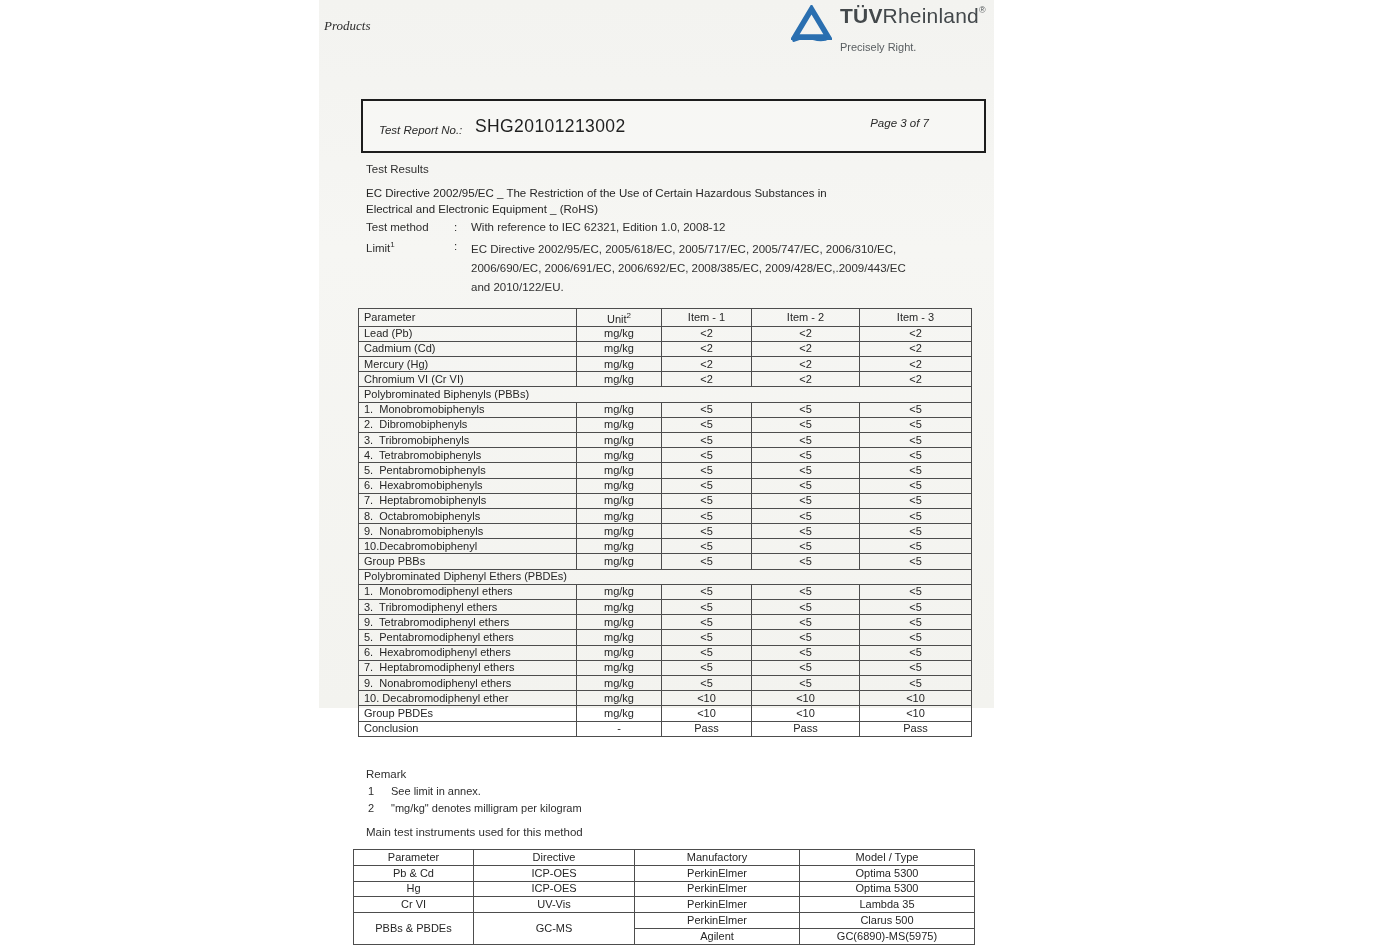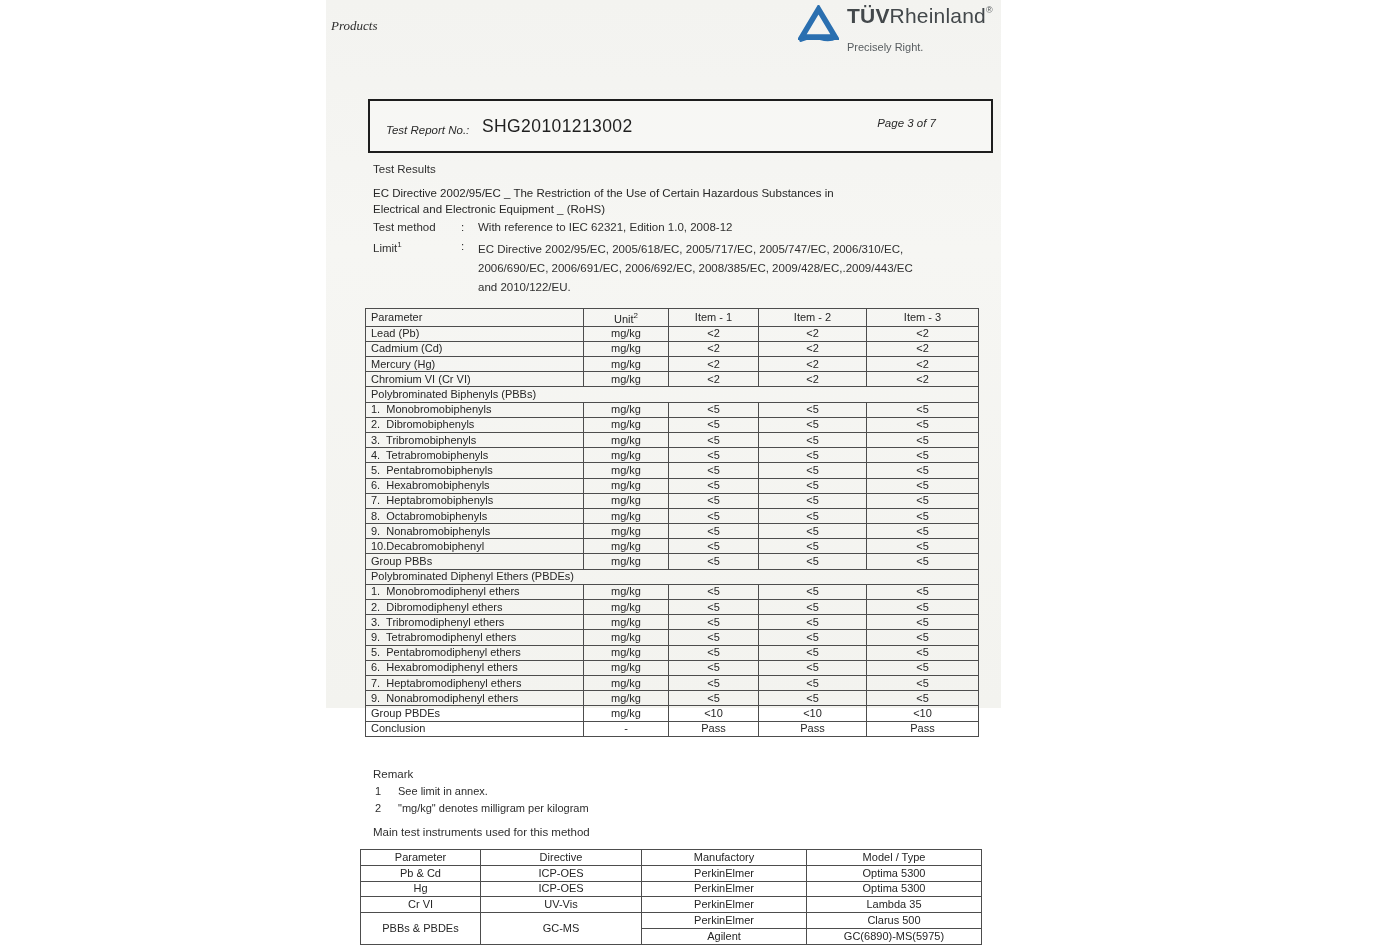--- a/index.html
+++ b/index.html
@@ -2,21 +2,21 @@
 <html><head>
 <meta charset="utf-8">
 <style>
   html,body{margin:0;padding:0;}
   body{
     width:1387px;height:950px;background:#ffffff;overflow:hidden;position:relative;
     font-family:"Liberation Sans",sans-serif;color:#2f2f2f;
     -webkit-font-smoothing:antialiased;
   }
   .page{
-    position:absolute;left:326px;top:0;width:675px;height:708px;
+    position:absolute;left:319px;top:0;width:675px;height:708px;
     background:linear-gradient(180deg,#f3f3f0 0%,#f6f6f3 35%,#f3f3ef 100%);
   }
   
   .products{
     position:absolute;left:5px;top:18px;
     font-family:"Liberation Serif",serif;font-style:italic;font-size:13px;color:#2c2c2c;
   }
   .logo{position:absolute;left:472px;top:5px;display:flex;align-items:flex-start;}
   .logo .tri{width:41px;height:40px;margin-right:8px;}
   .logo .txt{display:flex;flex-direction:column;line-height:1.05;gap:12px;}
@@ -248,27 +248,20 @@
           <td class="param section" colspan="5">Polybrominated Diphenyl Ethers (PBDEs)</td>
         </tr>
         <tr>
           <td class="param">1.  Monobromodiphenyl ethers</td>
           <td class="center">mg/kg</td>
           <td class="center">&lt;5</td>
           <td class="center">&lt;5</td>
           <td class="center">&lt;5</td>
         </tr>
         <tr>
-          <td class="param">2.  Dibromodiphenyl ethers</td>
-          <td class="center">mg/kg</td>
-          <td class="center">&lt;5</td>
-          <td class="center">&lt;5</td>
-          <td class="center">&lt;5</td>
-        </tr>
-        <tr>
           <td class="param">3.  Tribromodiphenyl ethers</td>
           <td class="center">mg/kg</td>
           <td class="center">&lt;5</td>
           <td class="center">&lt;5</td>
           <td class="center">&lt;5</td>
         </tr>
         <tr>
           <td class="param">9.  Tetrabromodiphenyl ethers</td>
           <td class="center">mg/kg</td>
           <td class="center">&lt;5</td>
@@ -295,20 +288,27 @@
           <td class="center">&lt;5</td>
           <td class="center">&lt;5</td>
           <td class="center">&lt;5</td>
         </tr>
         <tr>
           <td class="param">9.  Nonabromodiphenyl ethers</td>
           <td class="center">mg/kg</td>
           <td class="center">&lt;5</td>
           <td class="center">&lt;5</td>
           <td class="center">&lt;5</td>
+        </tr>
+        <tr>
+          <td class="param">10. Decabromodiphenyl ether</td>
+          <td class="center">mg/kg</td>
+          <td class="center">&lt;10</td>
+          <td class="center">&lt;10</td>
+          <td class="center">&lt;10</td>
         </tr>
         <tr>
           <td class="param">Group PBDEs</td>
           <td class="center">mg/kg</td>
           <td class="center">&lt;10</td>
           <td class="center">&lt;10</td>
           <td class="center">&lt;10</td>
         </tr>
         <tr>
           <td class="param bold">Conclusion</td>

